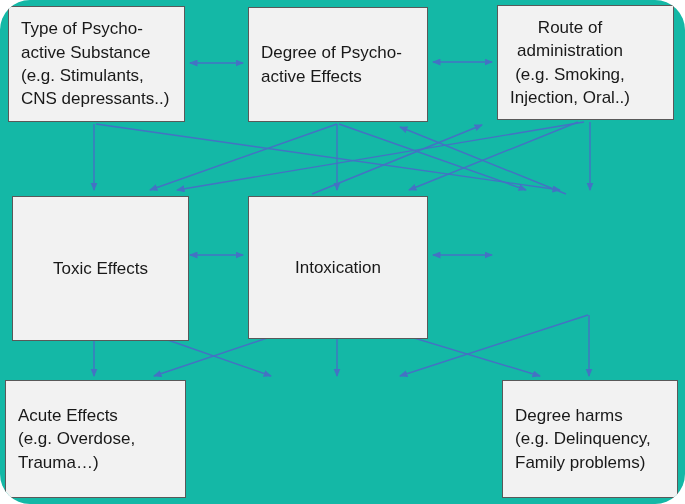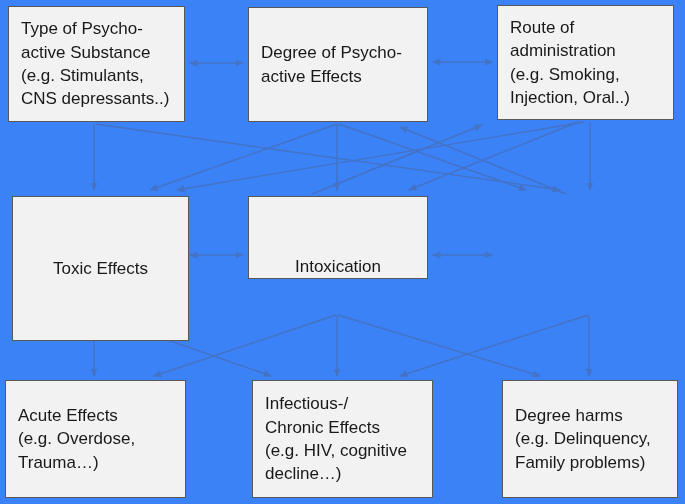--- a/index.html
+++ b/index.html
@@ -1,21 +1,22 @@
 <!DOCTYPE html>
 <html><head>
 <meta charset="utf-8">
 <style>
   html,body{margin:0;padding:0;background:#ffffff;}
   .canvas{
     position:relative;
     width:685px;height:504px;
-    background:#3b82f6;
+    background:#14b8a6;
     font-family:"Liberation Sans", sans-serif;
     overflow:hidden;
+    border-radius:30px;
   }
   .arrow-layer{position:absolute;left:0;top:0;width:685px;height:504px;}
   .node{
     position:absolute;
     background:#f2f2f2;
     border:1.6px solid #595959;
     box-sizing:border-box;
     display:flex;
     align-items:center;
     color:#191919;
@@ -73,44 +74,38 @@
   <div class="node" style="left:8px;   top:6px;   width:177px; height:116px;">
     <span>Type of Psycho-
 active Substance
 (e.g. Stimulants,
 CNS depressants..)</span>
   </div>
   <div class="node pad-l" style="left:248px; top:7px;   width:180px; height:115px;">
     <span>Degree of Psycho-
 active Effects</span>
   </div>
-  <div class="node" style="left:497px; top:5px;   width:177px; height:115px;">
+  <div class="node" style="left:497px; top:5px;   width:177px; height:115px;text-align:center;">
     <span>Route of
 administration
 (e.g. Smoking,
 Injection, Oral..)</span>
   </div>
 
   <div class="node center" style="left:12px;   top:196px; width:177px; height:145px;">
     <span>Toxic Effects</span>
   </div>
-  <div class="node center" style="left:248px; top:196px; width:180px; height:83px;align-items:flex-end;">
+  <div class="node center" style="left:248px; top:196px; width:180px; height:143px;">
     <span>Intoxication</span>
   </div>
 
   <div class="node" style="left:5px;   top:380px; width:181px; height:118px;">
     <span>Acute Effects
 (e.g. Overdose,
 Trauma…)</span>
-  </div>
-  <div class="node" style="left:252px; top:380px; width:181px; height:118px;">
-    <span>Infectious-/
-Chronic Effects
-(e.g. HIV, cognitive
-decline…)</span>
   </div>
   <div class="node" style="left:502px; top:380px; width:176px; height:118px;">
     <span>Degree harms
 (e.g. Delinquency,
 Family problems)</span>
   </div>
 
 </div>
 
 </body></html>

